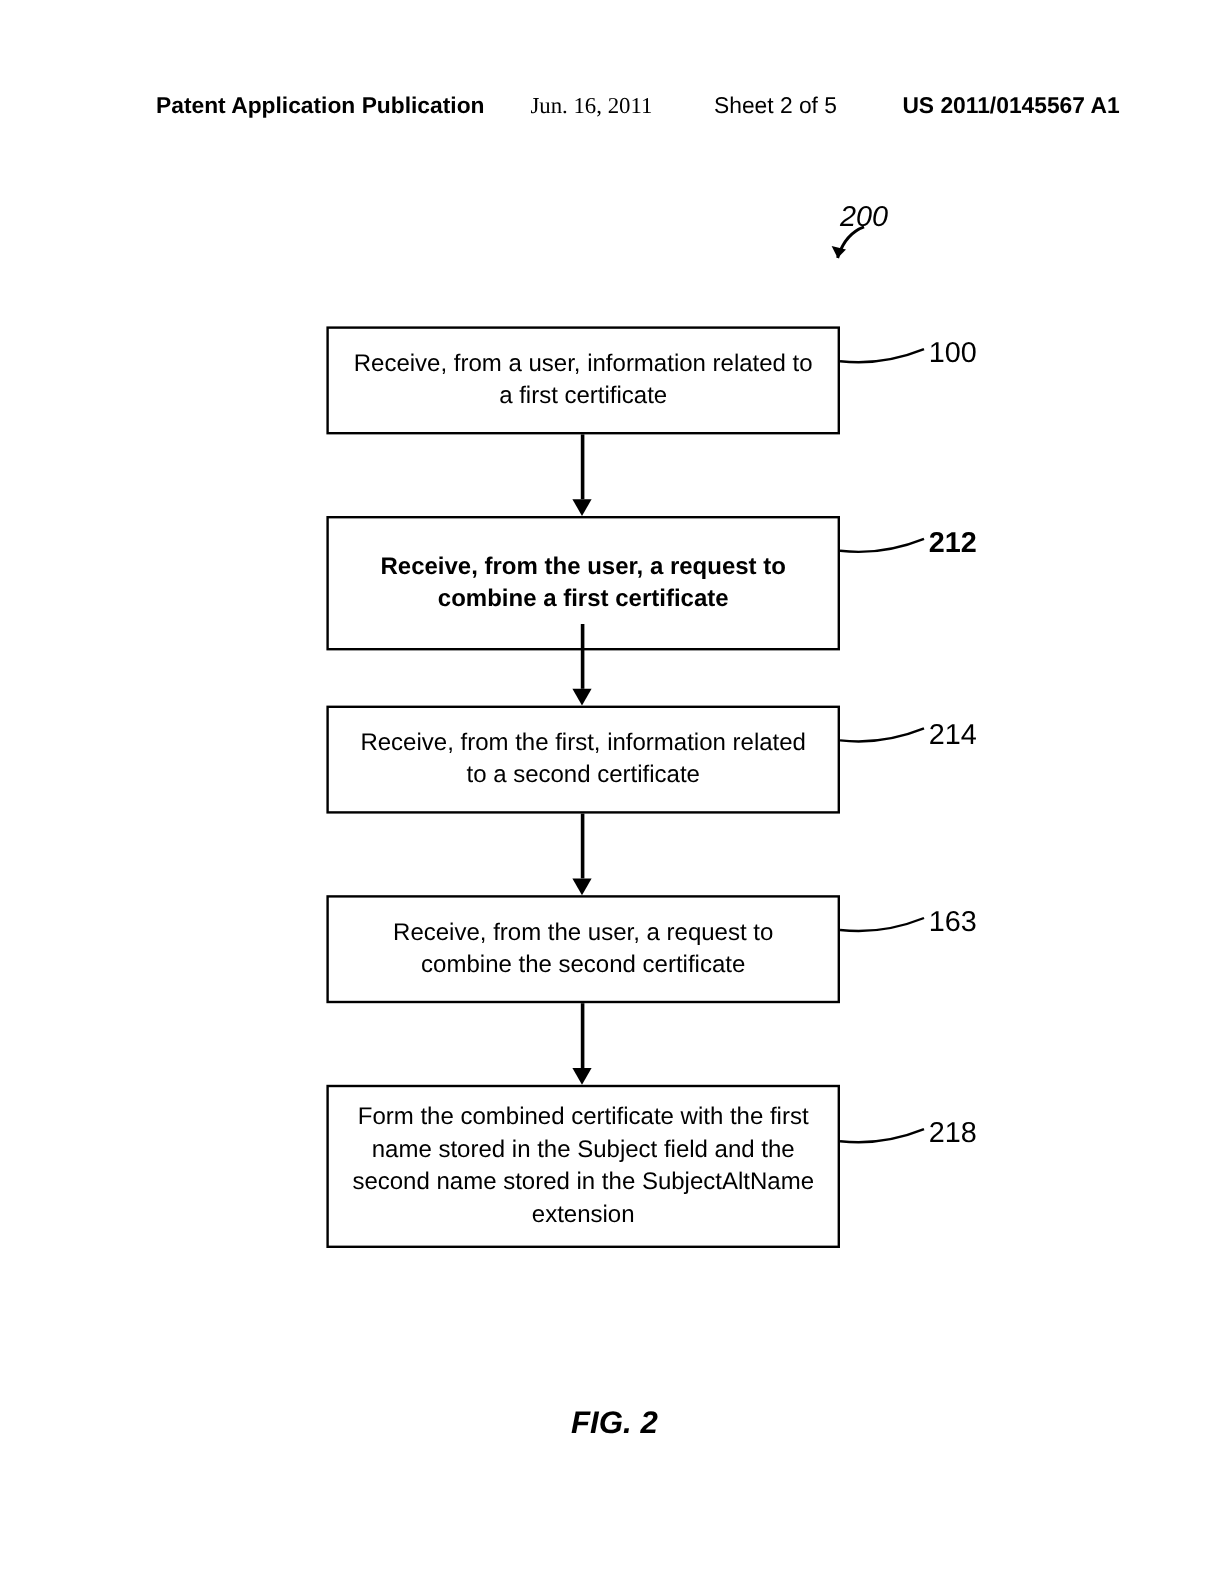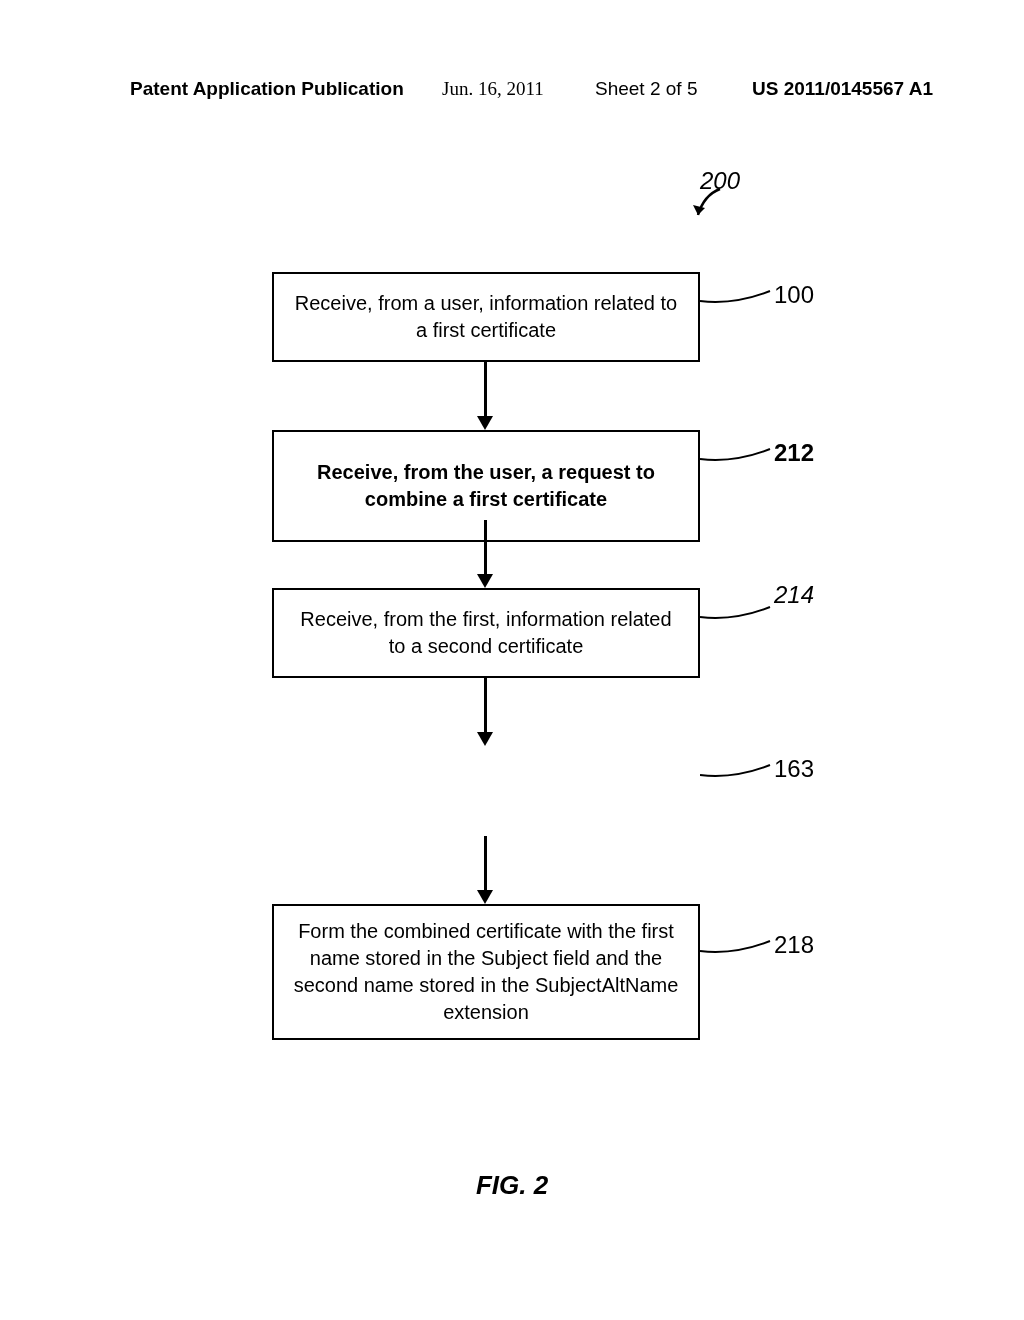--- a/index.html
+++ b/index.html
@@ -65,21 +65,21 @@
   .box4 { top: 591px;  height: 90px; }
   .box5 { top: 749px;  height: 136px; }
 
   .ref-label {
     position: absolute;
     font-size: 24px;
     left: 774px;
   }
   .r210 { top: 126px; }
   .r212 { top: 284px; font-weight: bold; }
-  .r214 { top: 426px; font-style: italic; }
+  .r214 { top: 444px; }
   .r216 { top: 600px; }
   .r218 { top: 776px; }
 
   .leader {
     position: absolute;
   }
 
   .v-arrow {
     position: absolute;
     left: 484px;
@@ -134,20 +134,23 @@
 
   <div class="box box1">
     <span>Receive, from a user, information related to a first certificate</span>
   </div>
   <div class="box box2">
     <span>Receive, from the user, a request to combine a first certificate</span>
   </div>
   <div class="box box3">
     <span>Receive, from the first, information related to a second certificate</span>
   </div>
+  <div class="box box4">
+    <span>Receive, from the user, a request to combine the second certificate</span>
+  </div>
   <div class="box box5">
     <span>Form the combined certificate with the first name stored in the Subject field and the second name stored in the SubjectAltName extension</span>
   </div>
 
   <div class="ref-label r210">100</div>
   <div class="ref-label r212">212</div>
   <div class="ref-label r214">214</div>
   <div class="ref-label r216">163</div>
   <div class="ref-label r218">218</div>
 

